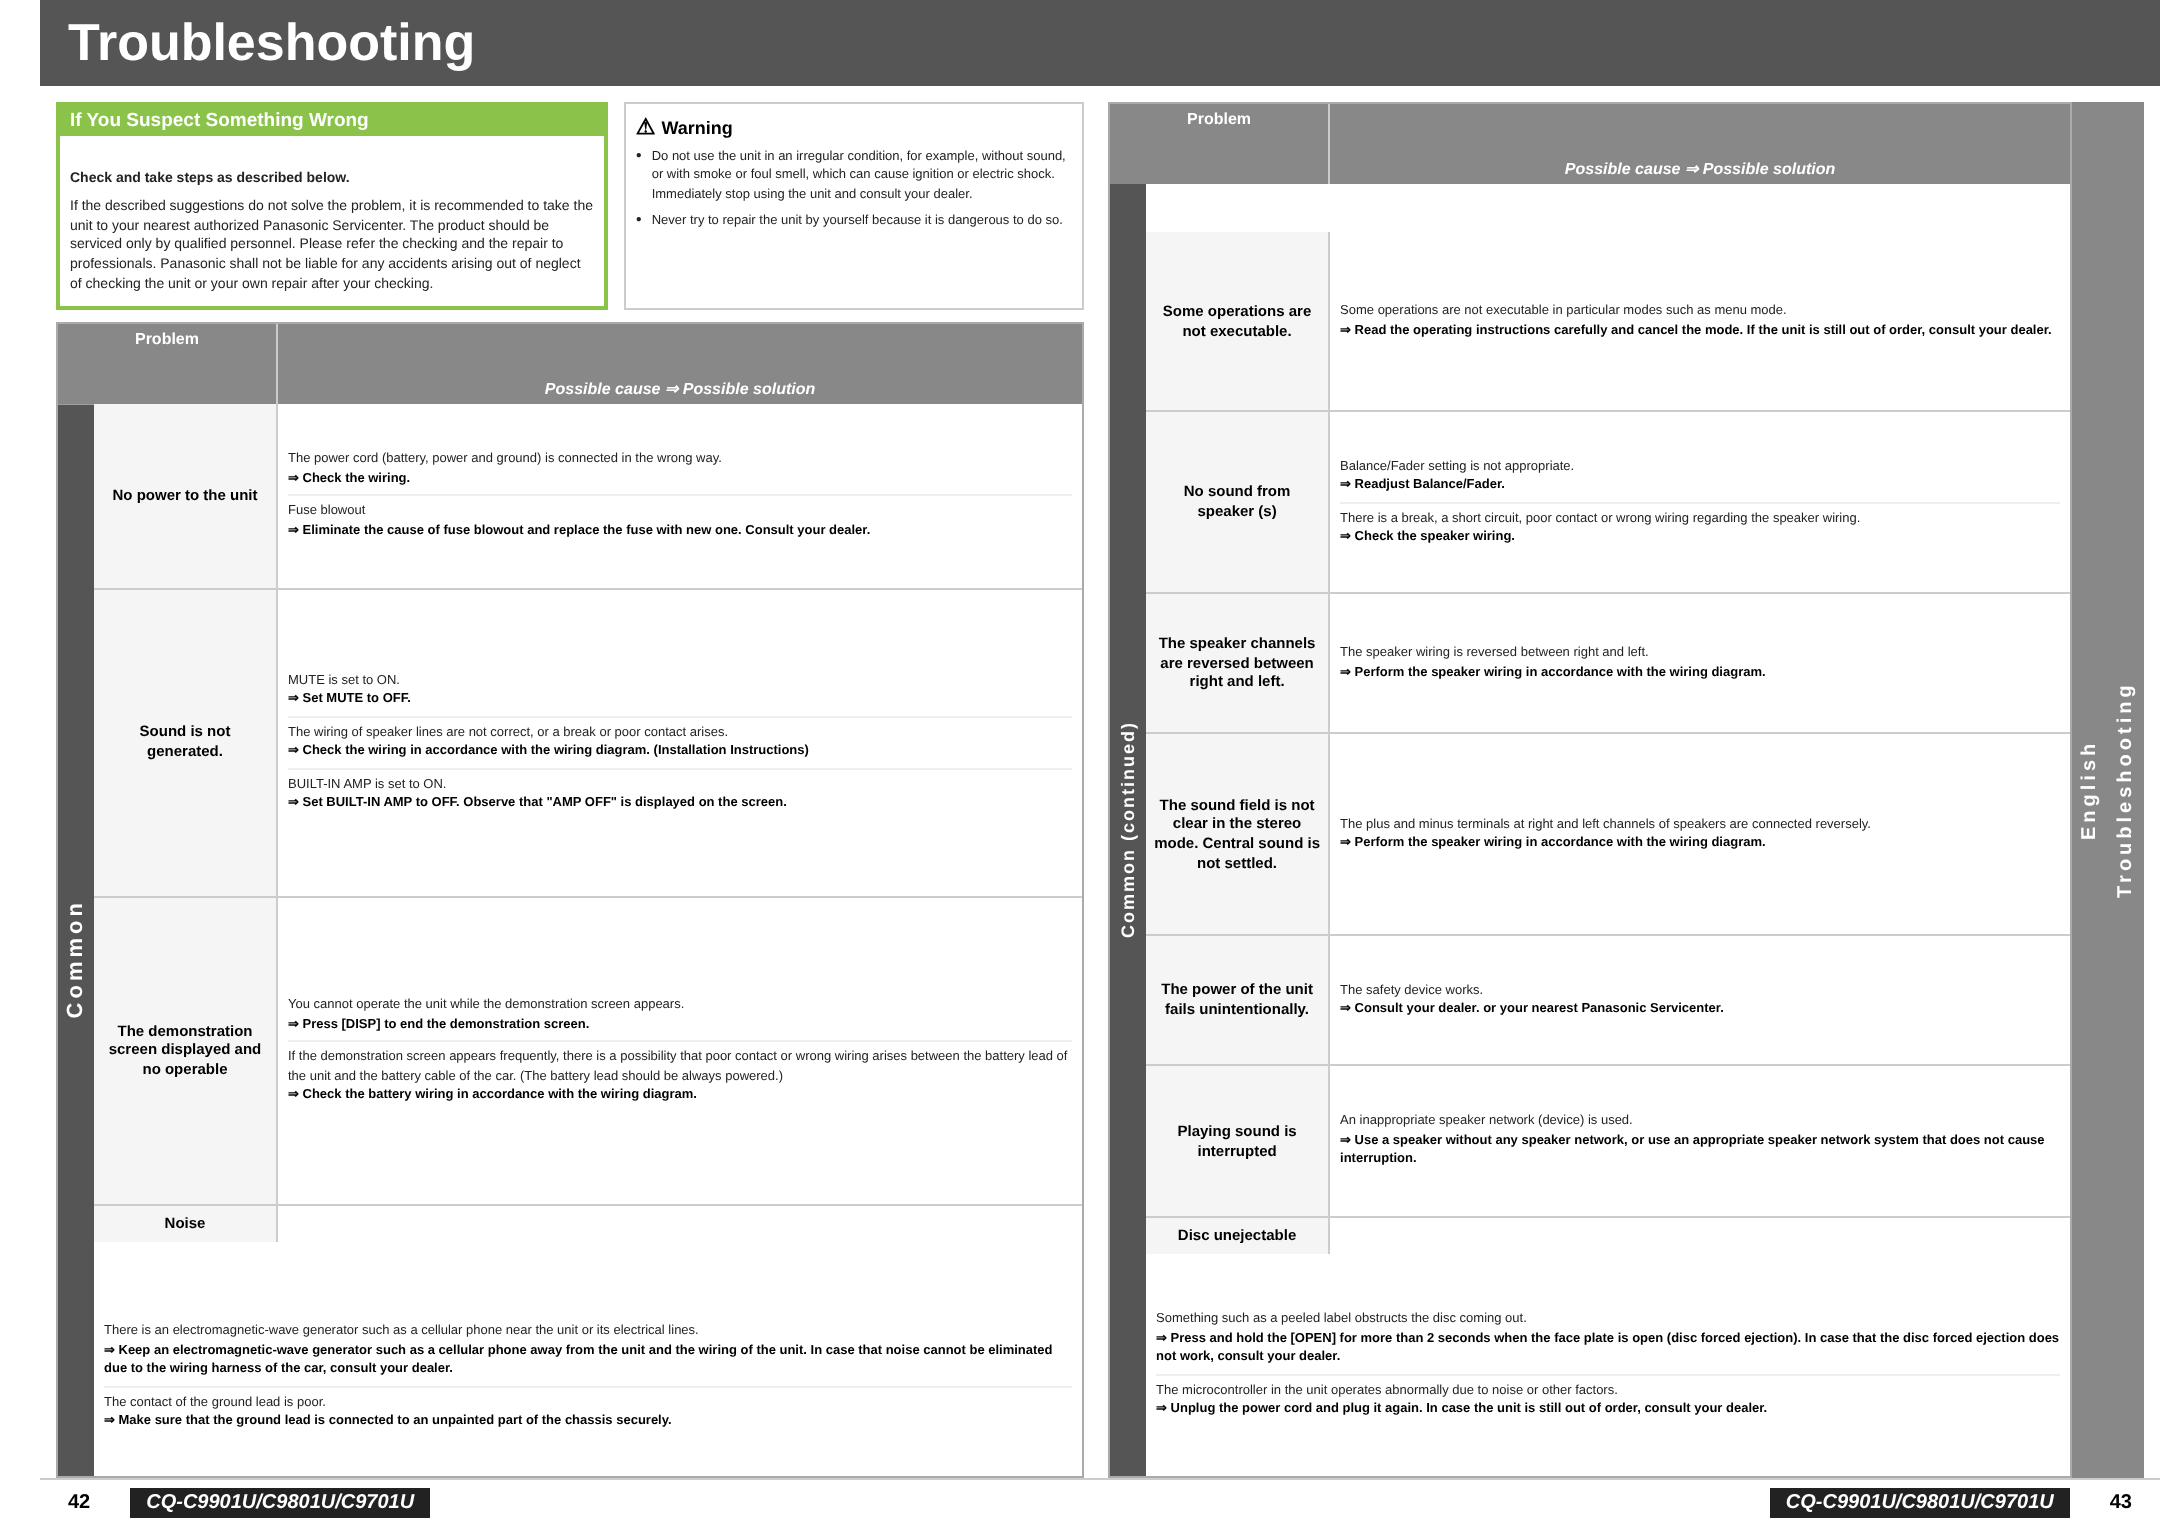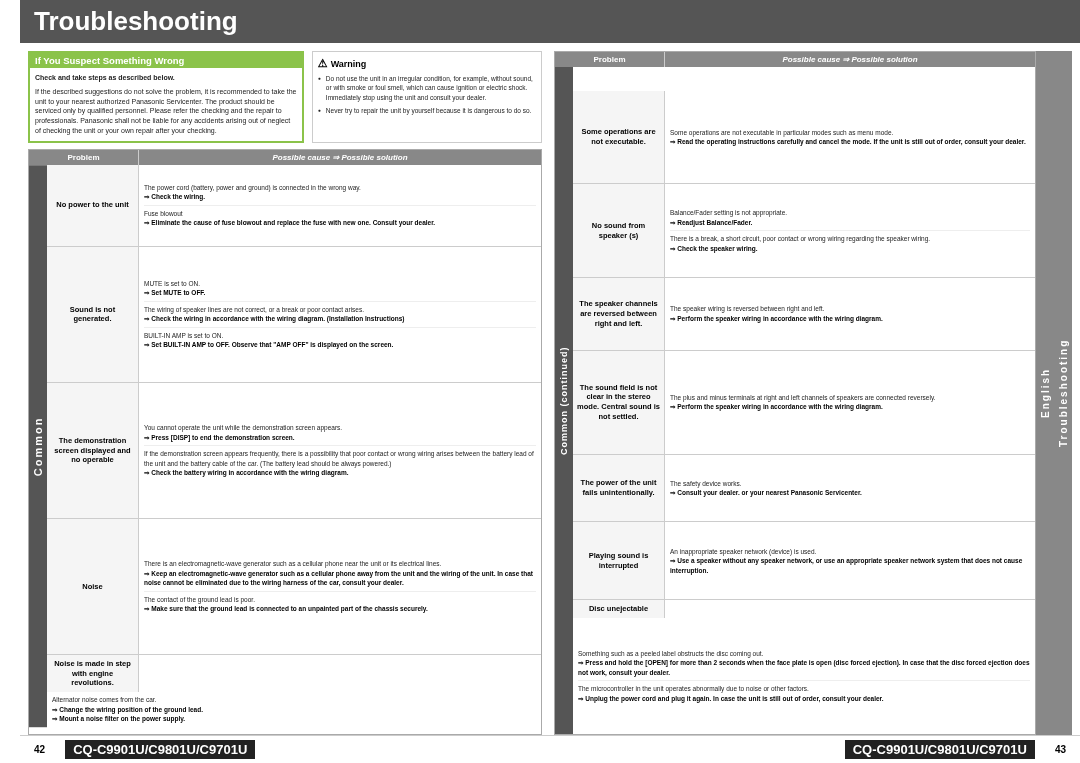--- a/index.html
+++ b/index.html
@@ -63,21 +63,21 @@
       border: 2px solid #8BC34A;
       padding: 5px;
       background: #fff;
     }
     .suspect-box-title {
       background: #8BC34A;
       color: #fff;
       font-size: 9.5px;
       font-weight: bold;
       padding: 2px 5px;
-      margin: -5px -5px 5px -5px;
+      margin: -5px -5px 17px -5px;
     }
     .suspect-box-text {
       font-size: 7px;
       line-height: 1.4;
       color: #222;
     }
 
     .warning-box {
       flex: 1;
       border: 1px solid #ccc;
@@ -132,20 +132,21 @@
     .table-header-row .col-problem {
       width: 110px;
       text-align: center;
       padding: 3px;
       border-right: 1px solid #ccc;
     }
     .table-header-row .col-solution {
       flex: 1;
       text-align: center;
       padding: 3px;
+      margin-top: 25px;
     }
 
     .table-body {
       display: flex;
       height: calc(100% - 22px);
     }
 
     
     .vertical-label-common {
       writing-mode: vertical-rl;
@@ -276,25 +277,26 @@
     .footer-left {
       display: flex;
       align-items: center;
       gap: 20px;
     }
     .footer-page {
       font-size: 10px;
       font-weight: bold;
     }
     .footer-model {
-      font-size: 13px;
+      font-size: 10px;
       font-weight: bold;
       background: #222;
       color: #fff;
       padding: 2px 8px;
+      font-style: italic;
     }
 
     .right-table-wrapper {
       display: flex;
       flex: 1;
       overflow: hidden;
       position: relative;
     }
 
     .right-table-inner {
@@ -414,29 +416,20 @@
                   <span>There is an electromagnetic-wave generator such as a cellular phone near the unit or its electrical lines.</span><br>
                   <span class="arrow-bold" style="font-weight:bold;">⇒ Keep an electromagnetic-wave generator such as a cellular phone away from the unit and the wiring of the unit. In case that noise cannot be eliminated due to the wiring harness of the car, consult your dealer.</span>
                 </div>
                 <div class="solution-sub">
                   <span>The contact of the ground lead is poor.</span><br>
                   <span class="arrow-bold" style="font-weight:bold;">⇒ Make sure that the ground lead is connected to an unpainted part of the chassis securely.</span>
                 </div>
               </div>
             </div>
 
-            <div class="table-row-item" style="flex:0.8;">
-              <div class="col-problem-cell">Noise is made in step with engine revolutions.</div>
-              <div class="col-solution-cell">
-                <div class="solution-sub">
-                  <span>Alternator noise comes from the car.</span><br>
-                  <span class="arrow-bold" style="font-weight:bold;">⇒ Change the wiring position of the ground lead.<br>⇒ Mount a noise filter on the power supply.</span>
-                </div>
-              </div>
-            </div>
 
           </div>
         </div>
       </div>
     </div>
 
     <div class="right-half">
       <div class="right-table-wrapper">
         <div class="right-table-inner">
 

